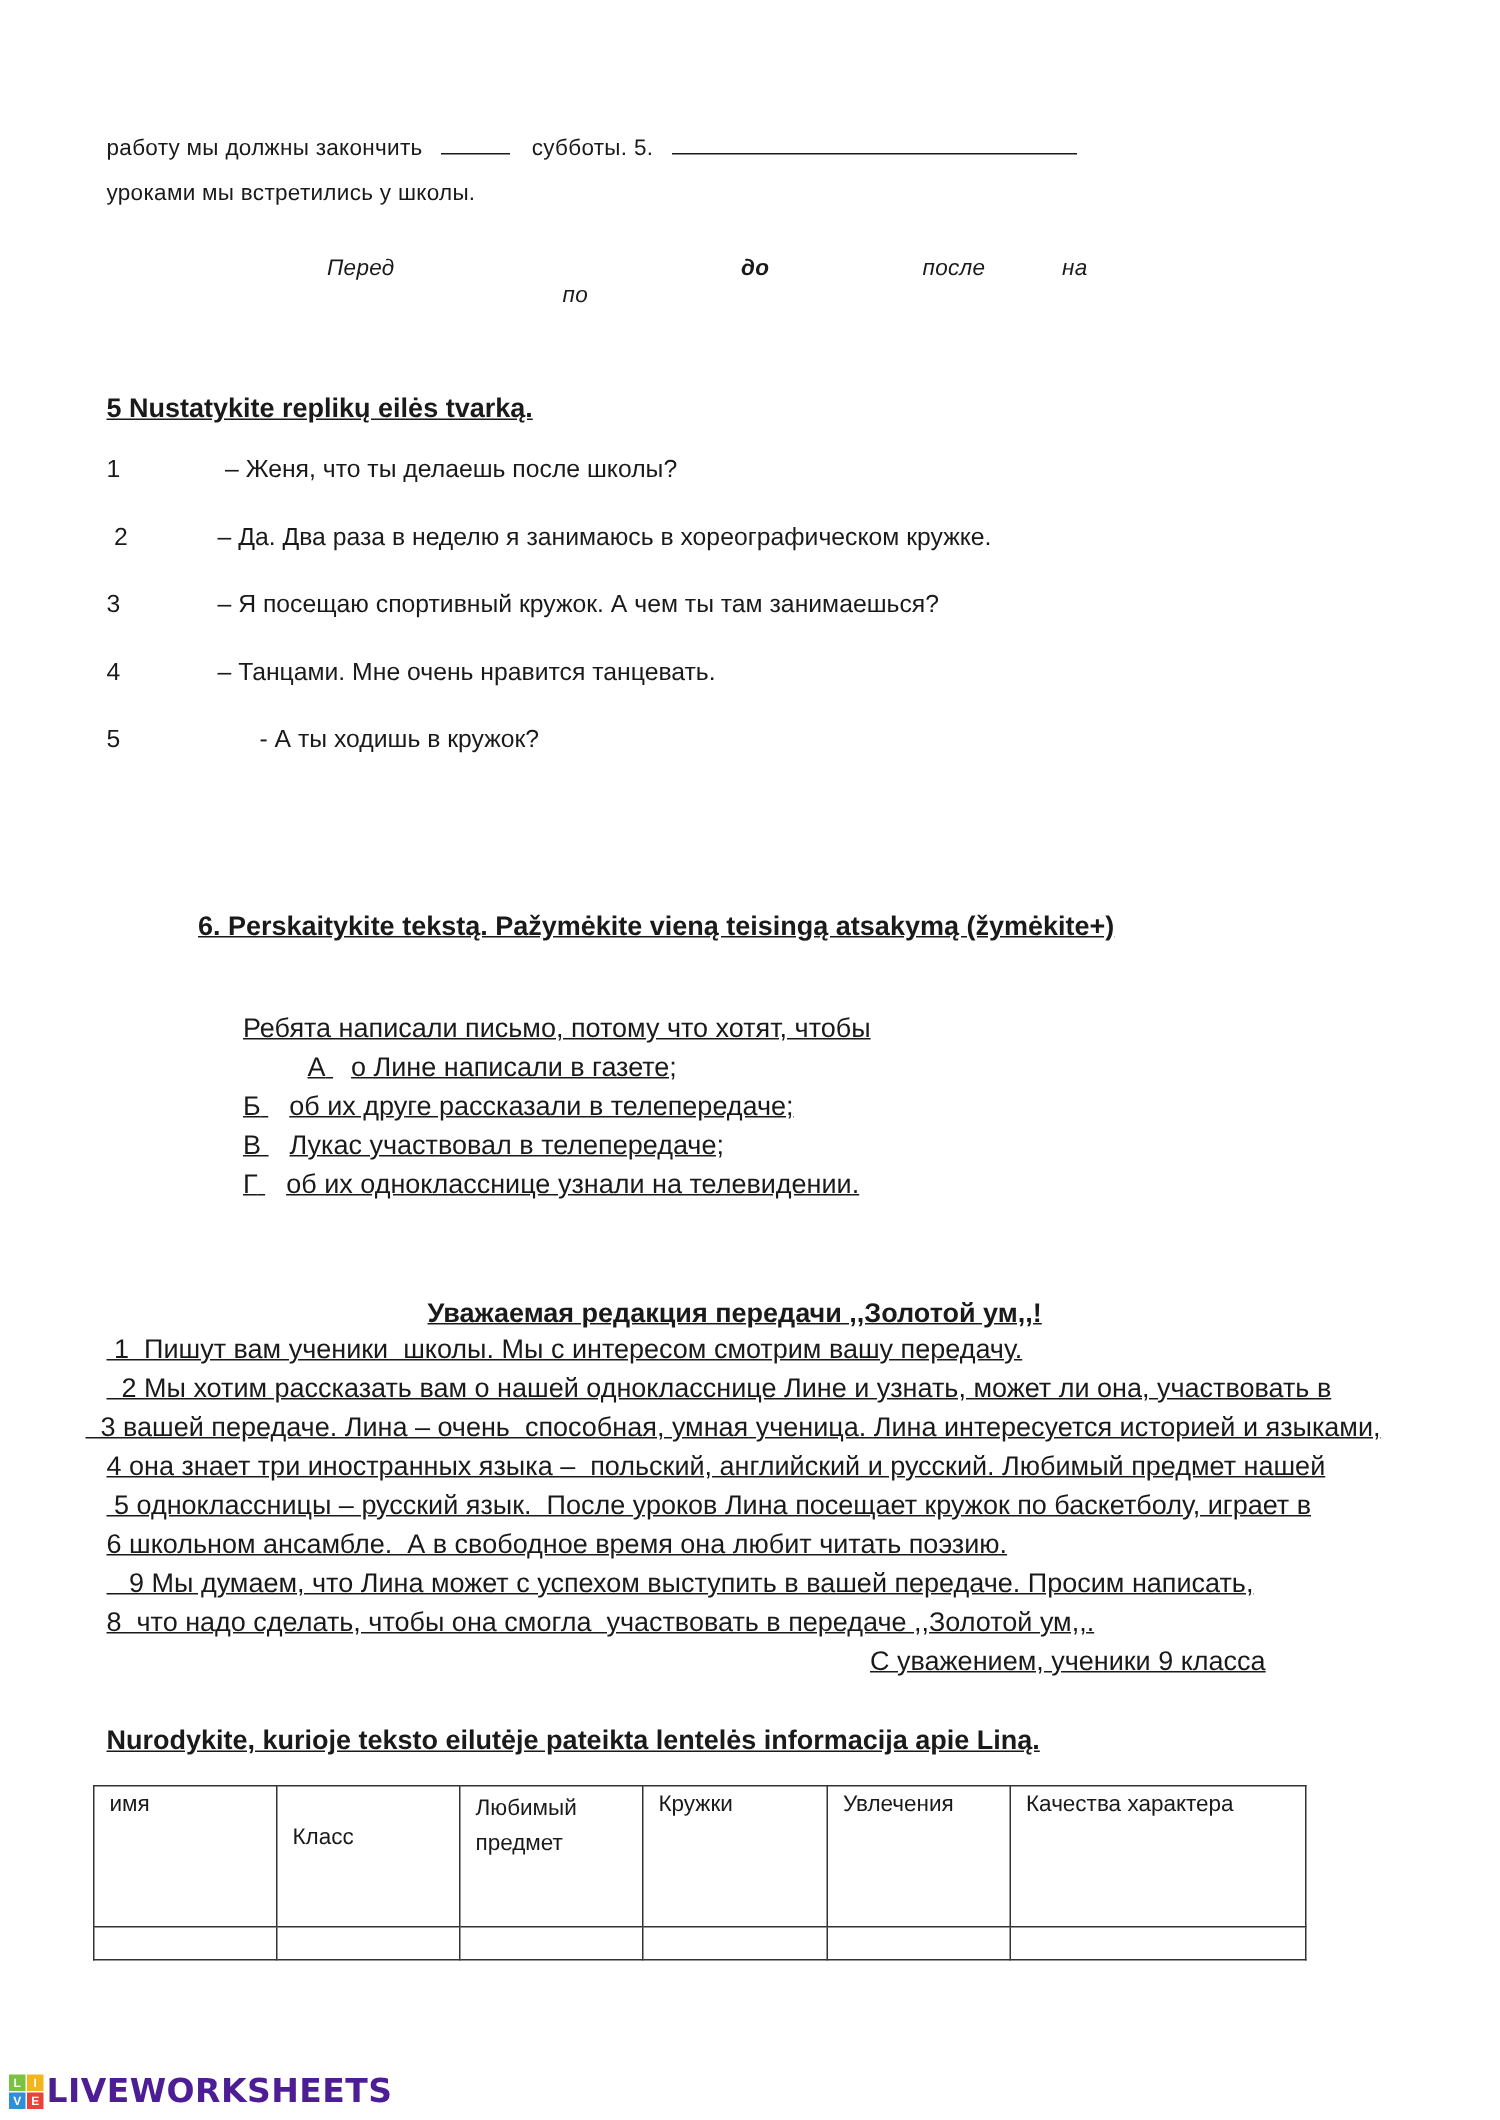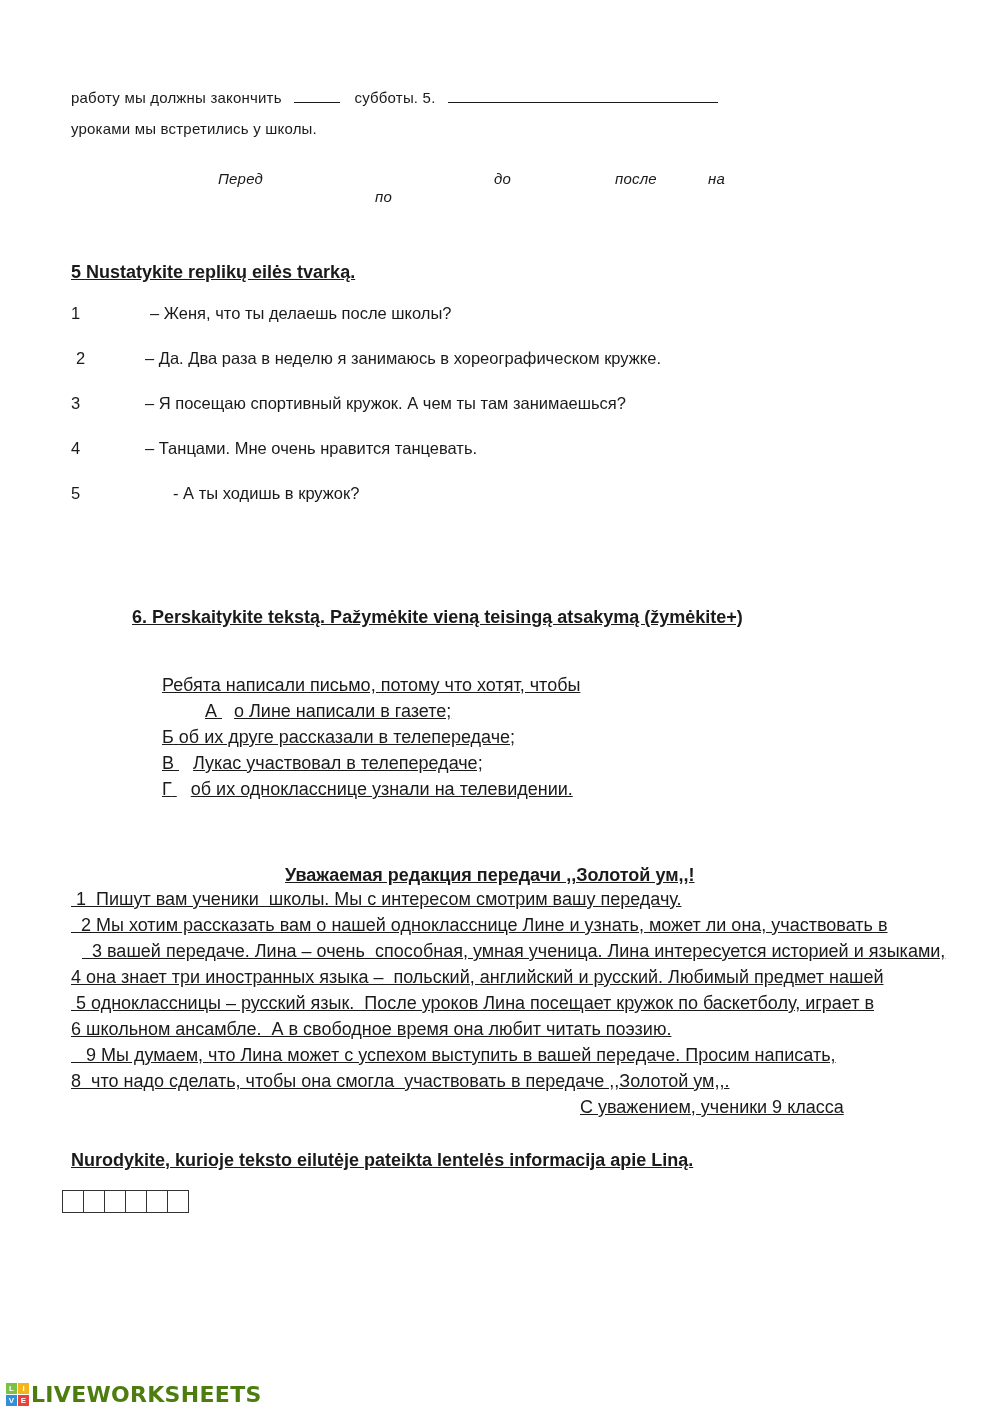--- a/index.html
+++ b/index.html
@@ -18,37 +18,37 @@
 
     
     .ws-table { position: absolute; left: 62px; top: 1190px; border-collapse: collapse; }
     .ws-table td { border: 1.2px solid #333; vertical-align: top; font-size: 15px; padding: 0 10px; }
     .ws-table tr.head td { height: 68px; padding-top: 3px; }
     .ws-table tr.answer td { height: 21px; }
 
     .logo { position: absolute; left: 6px; top: 1382px; display: flex; align-items: center; }
     .tiles { display: grid; grid-template-columns: 11px 11px; grid-template-rows: 11px 11px; gap: 1px; margin-right: 2px; }
     .tile { font-size: 8px; font-weight: bold; color: #fff; display: flex; align-items: center; justify-content: center; line-height: 1; }
-    .logo-text { font-family: "DejaVu Sans", sans-serif; font-weight: bold; font-size: 22px; color: #4d7c0f; letter-spacing: 0.3px; }
+    .logo-text { font-family: "DejaVu Sans", sans-serif; font-weight: bold; font-size: 22px; color: #4c1d95; letter-spacing: 0.3px; }
   </style>
 </head>
 <body>
 
 <div class="abs big" style="left:71px; top:86px;">
   <span>работу   мы  должны  закончить</span>
   <span class="blank" style="width:46px; margin:0 10px 0 8px;"></span>
   <span>субботы.  5.</span>
   <span class="blank" style="width:270px; margin-left:8px;"></span>
 </div>
 <div class="abs big" style="left:71px; top:120px;">уроками мы встретились у школы.</div>
 
 <div>
   <span class="abs big ital" style="left:218px; top:170px;">Перед</span>
   <span class="abs big ital" style="left:375px; top:188px;">по</span>
-  <span class="abs big ital" style="left:494px; top:170px;">до</span>
+  <span class="abs big ital" style="left:494px; top:170px;font-weight:bold;">до</span>
   <span class="abs big ital" style="left:587px; top:170px;margin-left:28px;">после</span>
   <span class="abs big ital" style="left:708px; top:170px;">на</span>
 </div>
 
 <div class="abs small bold" style="left:71px; top:262px;">5  Nustatykite replikų eilės tvarką.</div>
 
 <div>
   <span class="abs med" style="left:71px; top:304px;">1</span>
   <span class="abs med" style="left:150px; top:304px;">– Женя, что ты делаешь после школы?</span>
 
@@ -68,49 +68,57 @@
 <div class="abs small bold" style="left:132px; top:607px;">6. Perskaitykite tekstą. Pažymėkite vieną  teisingą atsakymą (žymėkite+)</div>
 <div class="abs small" style="left:162px; top:675px;">Ребята написали  письмо, потому что хотят, чтобы</div>
 
 <div>
   <div class="abs small" style="left:162px; top:701px;margin-left:43px;">
     <span>А</span>
     <span style="margin-left:12px;">о Лине написали в газете;</span>
   </div>
   <div class="abs small" style="left:162px; top:727px;">
     <span>Б</span>
-    <span style="">об их друге рассказали в телепередаче;</span>
+    <span style="margin-left:14px;">об их друге рассказали в телепередаче;</span>
   </div>
   <div class="abs small" style="left:162px; top:753px;">
     <span>В</span>
     <span style="margin-left:14px;">Лукас участвовал в телепередаче;</span>
   </div>
   <div class="abs small" style="left:162px; top:779px;">
     <span>Г</span>
     <span style="margin-left:14px;">об их однокласснице узнали на телевидении.</span>
   </div>
 </div>
 
 <div class="abs small bold" style="left:285px; top:865px;">Уважаемая редакция  передачи ,,Золотой ум,,!</div>
 <div>
   <div class="abs small" style="left:71px; top:889px; white-space:pre;"> 1  Пишут вам ученики  школы. Мы с интересом смотрим вашу передачу.</div>
   <div class="abs small" style="left:71px; top:915px; white-space:pre;">  2 Мы хотим рассказать вам о нашей однокласснице Лине и узнать, может ли она, участвовать в</div>
-  <div class="abs small" style="left:82px; top:941px; white-space:pre;">  3 вашей передаче. Лина – очень  способная, умная ученица. Лина интересуется историей и языками,</div>
+  <div class="abs small" style="left:57px; top:941px; white-space:pre;">  3 вашей передаче. Лина – очень  способная, умная ученица. Лина интересуется историей и языками,</div>
   <div class="abs small" style="left:71px; top:967px; white-space:pre;">4 она знает три иностранных языка –  польский, английский и русский. Любимый предмет нашей</div>
   <div class="abs small" style="left:71px; top:993px; white-space:pre;"> 5 одноклассницы – русский язык.  После уроков Лина посещает кружок по баскетболу, играет в</div>
   <div class="abs small" style="left:71px; top:1019px; white-space:pre;">6 школьном ансамбле.  А в свободное время она любит читать поэзию.</div>
   <div class="abs small" style="left:71px; top:1045px; white-space:pre;">   9 Мы думаем, что Лина может с успехом выступить в вашей передаче. Просим написать,</div>
   <div class="abs small" style="left:71px; top:1071px; white-space:pre;text-align:center;">8  что надо сделать, чтобы она смогла  участвовать в передаче ,,Золотой ум,,.</div>
   <div class="abs small" style="left:580px; top:1097px;">С уважением, ученики 9 класса</div>
 </div>
 
 <div class="abs small bold" style="left:71px; top:1150px;">Nurodykite, kurioje teksto eilutėje pateikta lentelės informacija apie Liną.</div>
 
 <table class="ws-table">
   <tbody>
+      <tr class="head">
+    <td style="width:101px;">имя</td>
+    <td style="width:101px; padding-top:25px;">Класс</td>
+    <td style="width:101px; line-height:23px;">Любимый предмет</td>
+    <td style="width:102px;">Кружки</td>
+    <td style="width:101px;">Увлечения</td>
+    <td style="width:176px;">Качества характера</td>
+  </tr>
   <tr class="answer">
     <td></td>
     <td></td>
     <td></td>
     <td></td>
     <td></td>
     <td></td>
   </tr>
 </tbody>
   </table>

